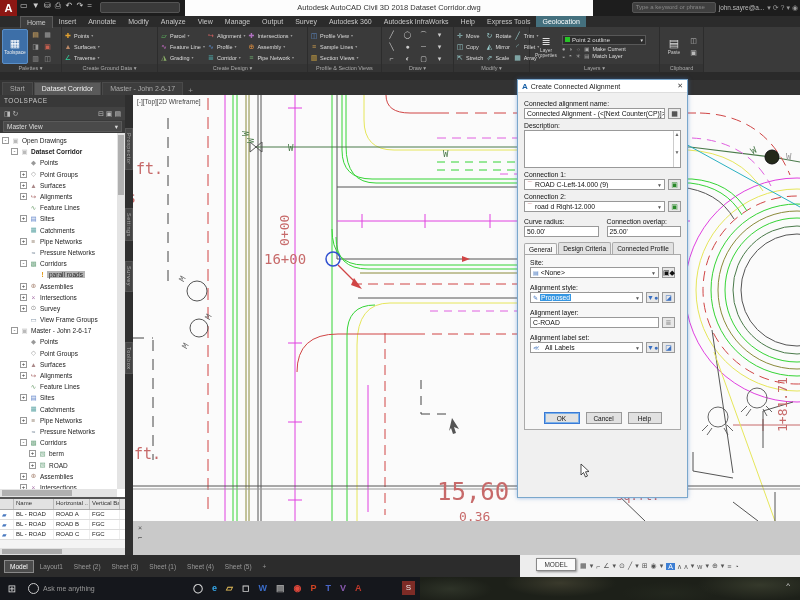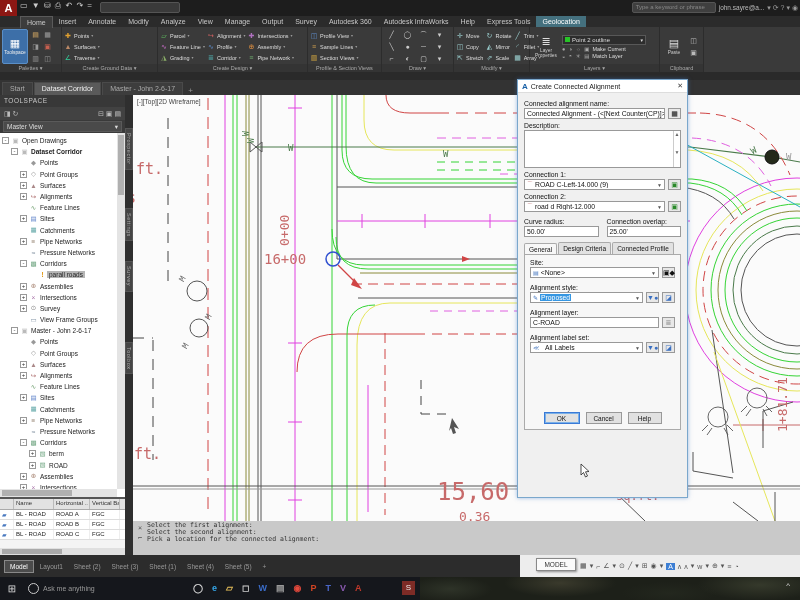--- a/index.html
+++ b/index.html
@@ -132,20 +132,21 @@
 .t-w{fill:#4a7a4a}
 .t-m{fill:#666}
 </style>
 </head>
 <body>
 
 <div class="titlebar">
   <div class="logo">A</div>
   <div class="qat">▭ ▼ ⛁ ⎙ ↶ ↷ =</div>
   <div class="wspill"></div>
+  <div class="titlewhite">Autodesk AutoCAD Civil 3D 2018   Dataset Corridor.dwg</div>
   <div class="tbright">
     <div class="searchpill">Type a keyword or phrase</div>
     <div class="tbuser">john.sayre@a...</div>
     <div class="tbico">▾ ⟳ ? ▾ ◉</div>
   </div>
 </div>
 
 <div class="rtabs">
 
 <div class="rtab first">Home</div>
@@ -741,25 +742,20 @@
         <text x="786" y="160" font-size="9" fill="#999">W</text>
         <text class="t-w" transform="rotate(-90 249 131)" x="244" y="131" font-size="8">W</text>
         <text class="t-w" transform="rotate(-90 254 139)" x="250" y="139" font-size="8">W</text>
         <text class="t-m" transform="rotate(-60 186 278)" x="181" y="278" font-size="8">M</text>
         <text class="t-m" transform="rotate(-60 189 345)" x="184" y="345" font-size="8">M</text>
         <text class="t-m" transform="rotate(-60 212 316)" x="207" y="316" font-size="8">M</text>
       </svg>
     </div>
     <div class="cmd">
       <div class="cmdicons">×<br>⌐</div>
-      <div class="cmdhist">
-          <div>Select the first alignment:</div>
-          <div>Select the second alignment:</div>
-          <div>Pick a location for the connected alignment:</div>
-        </div>
     </div>
   </div>
 </div>
 
 <div class="sheetbar">
   <div class="stabs">
       <div class="stab active">Model</div>
       <div class="stab">Layout1</div>
       <div class="stab">Sheet (2)</div>
       <div class="stab">Sheet (3)</div>

